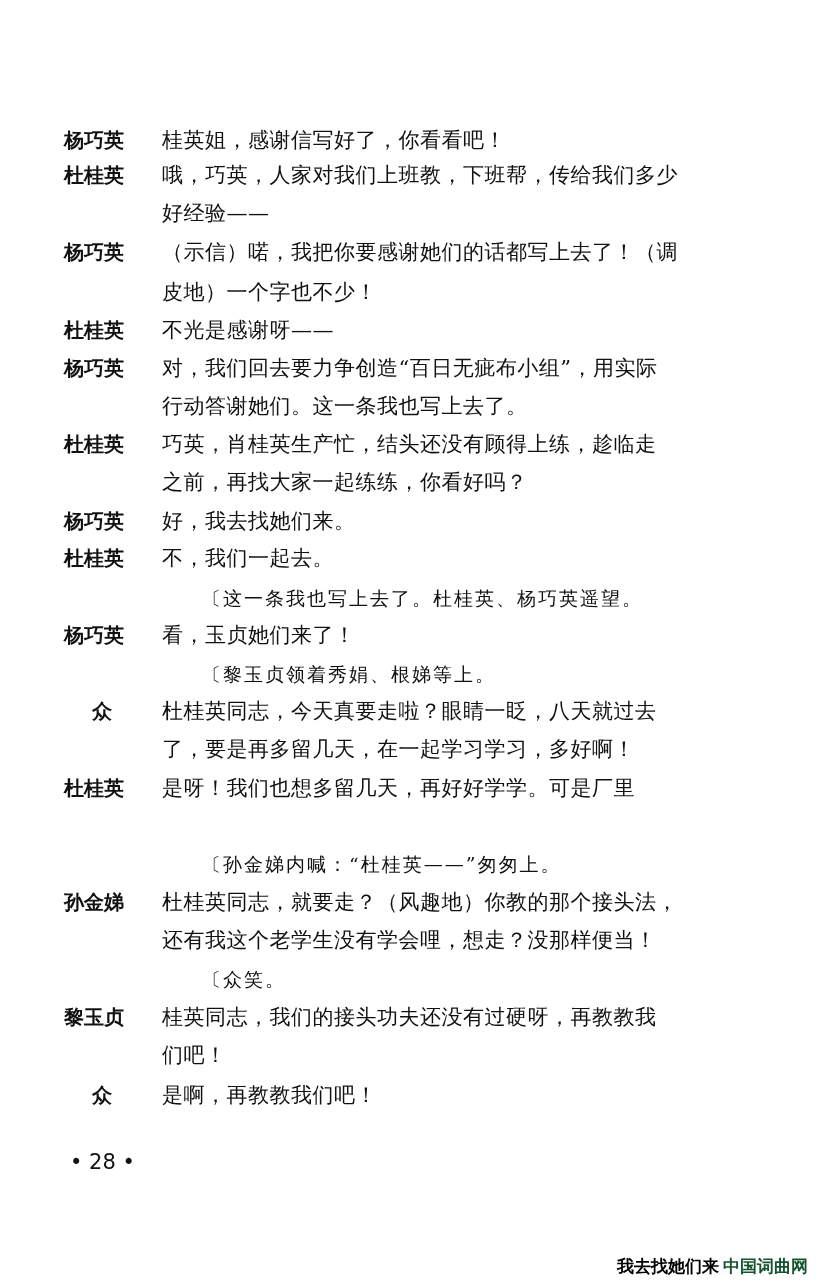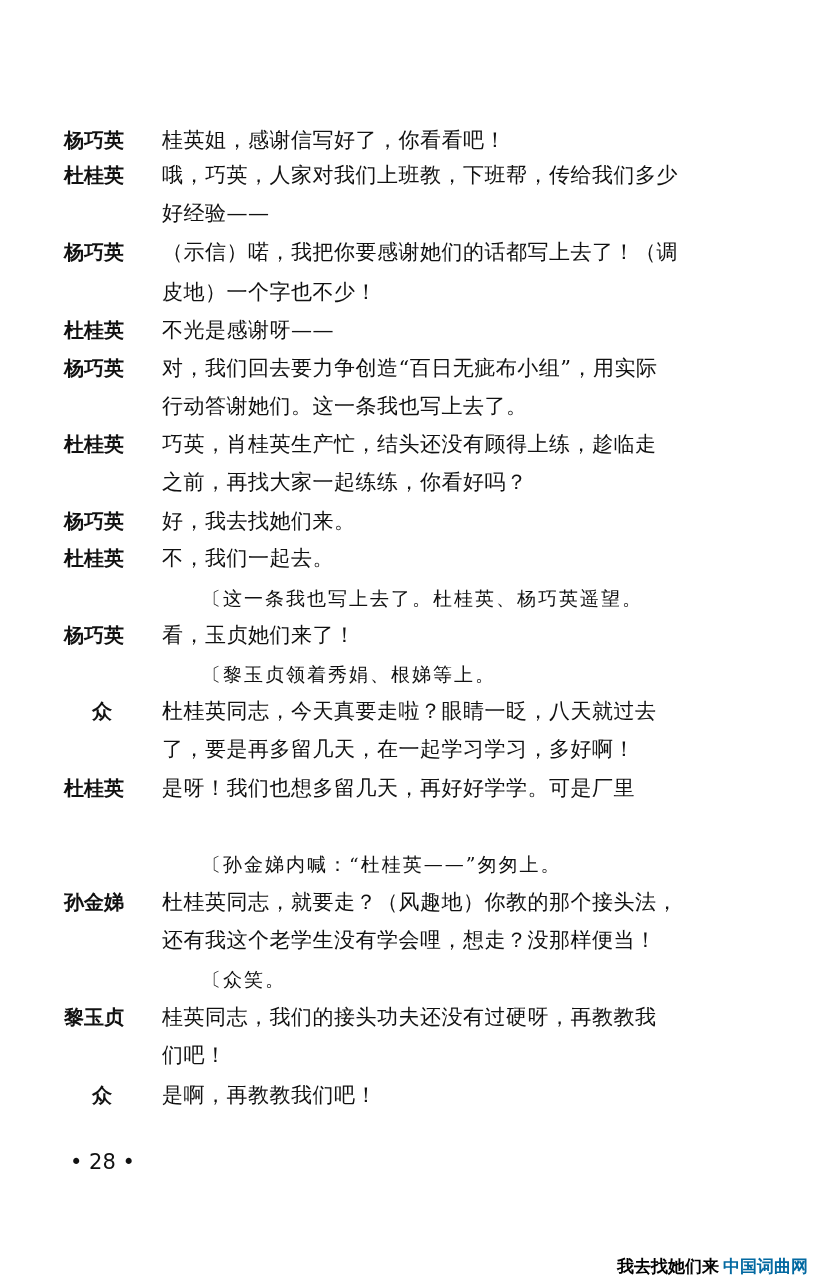--- a/index.html
+++ b/index.html
@@ -24,21 +24,21 @@
     .pagenum {
       position: absolute; left: 70px; top: 1122px; font-size: 21px;
       font-family: "DejaVu Sans", "Liberation Sans", sans-serif;
       margin-top: 28px;
     }
     .footer {
       position: absolute; top: 1253px; height: 26px; font-size: 17px; font-weight: bold;
       font-family: "DejaVu Sans", "Liberation Sans", sans-serif; line-height: 26px;
     }
     .footer.src { left: 617px; color: #000000; }
-    .footer.site { left: 723px; color: #0369a1; }
+    .footer.site { left: 723px; color: #14532d; }
   </style>
 </head>
 <body>
 
 <div class="page">
   <div class="line" style="top:121px">
     <span class="speaker">杨巧英</span>
     <span class="text">桂英姐，感谢信写好了，你看看吧！</span>
   </div>
   <div class="line" style="top:156px">

